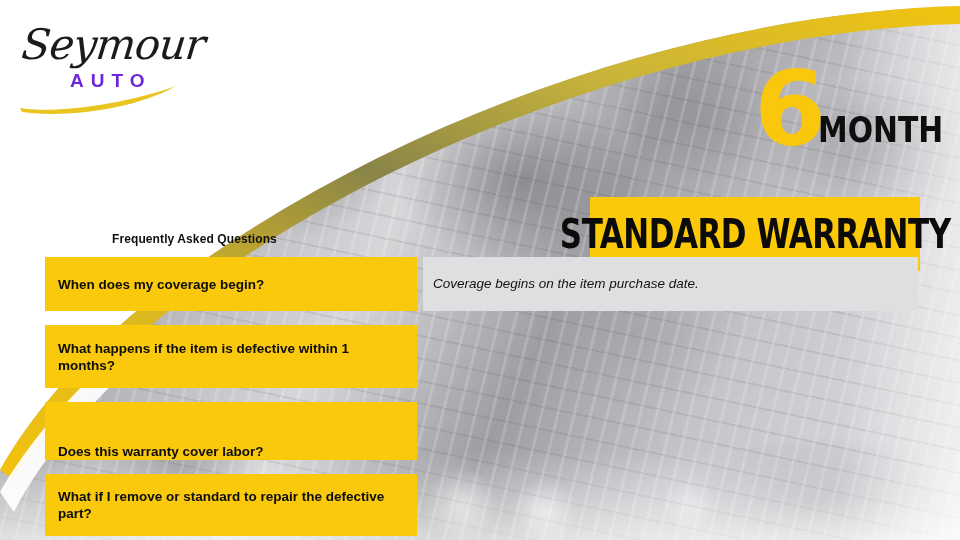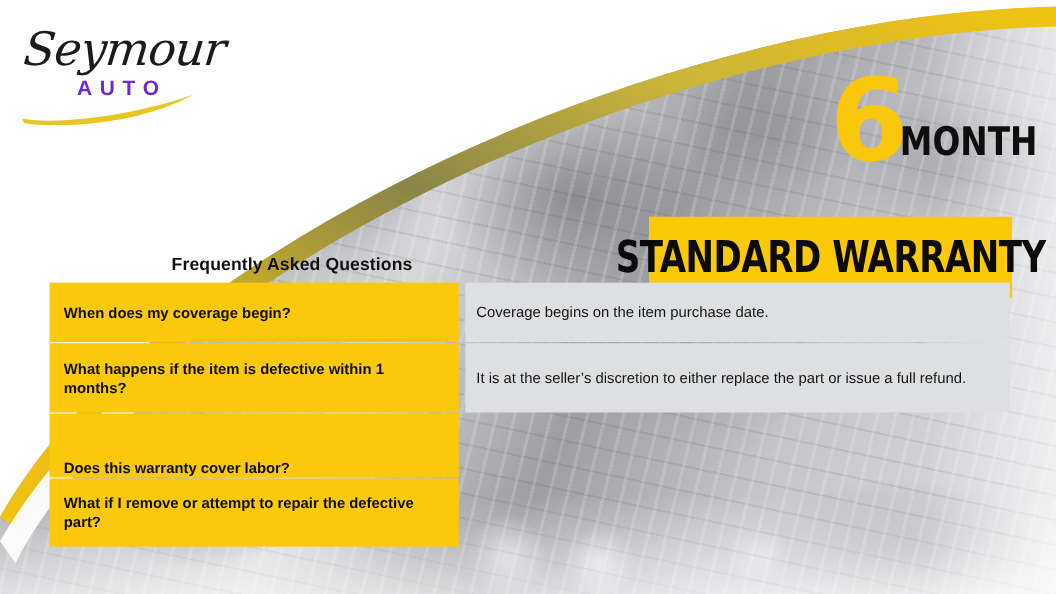--- a/index.html
+++ b/index.html
@@ -144,35 +144,34 @@
     color: #0b0b0b;
     letter-spacing: -0.5px;
     transform: scaleX(.86);
     white-space: nowrap;
   }
 
   
   .faq-heading {
     position: absolute;
     left: 112px; top: 232px;
-    font-size: 16px;
+    font-size: 12px;
     font-weight: bold;
     color: #101010;
     letter-spacing: .1px;
-    margin-left: 44px;
   }
 
   
   .faq-table {
     position: absolute;
     left: 45px; top: 257px;
     width: 873px;
     display: flex;
     flex-direction: column;
-    gap: 1px;
+    gap: 14px;
   }
   .faq-row {
     display: flex;
     gap: 6px;
   }
   .faq-q {
     width: 372px;
     background: #fbc90c;
     box-sizing: border-box;
     padding: 0 13px;
@@ -187,20 +186,21 @@
     flex: 1;
     background: #dedfe1;
     box-sizing: border-box;
     padding: 0 9px 0 10px;
     display: flex;
     align-items: center;
     font-size: 13.5px;
     color: #131313;
     line-height: 20px;
     text-align: justify;
+    font-style: italic;
   }
   .faq-a span { display: block; width: 100%; }
   .r1 .faq-q, .r1 .faq-a { height: 54px; }
   .r2 .faq-q, .r2 .faq-a { height: 63px; }
   .r3 .faq-q, .r3 .faq-a { height: 58px; align-items: flex-end; }
   .r4 .faq-q, .r4 .faq-a { height: 62px; }
 </style>
 </head>
 <body>
 
@@ -255,32 +255,29 @@
       </div>
       <div class="faq-a">
         <span>Coverage begins on the item purchase date.</span>
       </div>
     </div>
 
     <div class="faq-row r2">
       <div class="faq-q">
         <span>What happens if the item is defective within 1 months?</span>
       </div>
-      <div class="faq-a">
-        <span>It is at the seller’s discretion to either replace the part or issue a full refund.</span>
-      </div>
     </div>
 
     <div class="faq-row r3">
       <div class="faq-q">
         <span>Does this warranty cover labor?</span>
       </div>
     </div>
 
     <div class="faq-row r4">
       <div class="faq-q">
-        <span>What if I remove or attempt to repair the defective part?</span>
+        <span>What if I remove or standard to repair the defective part?</span>
       </div>
     </div>
 
   </div>
 
 </div>
 
 </body></html>

